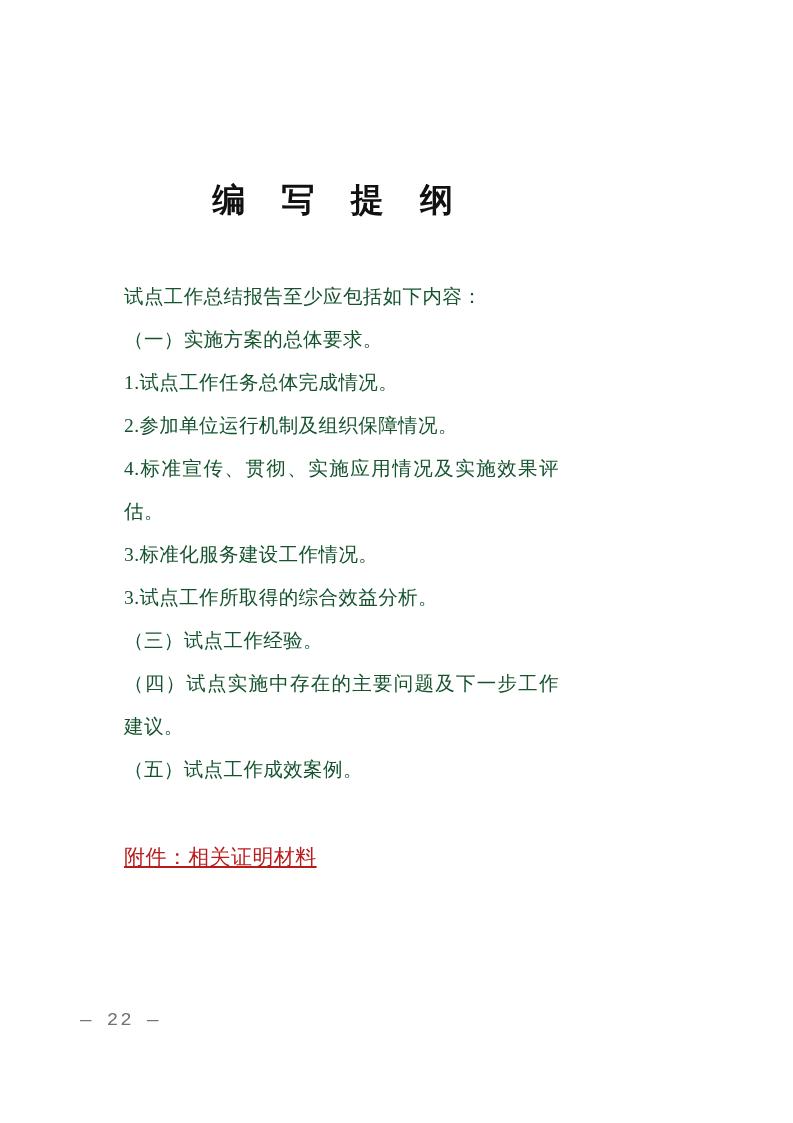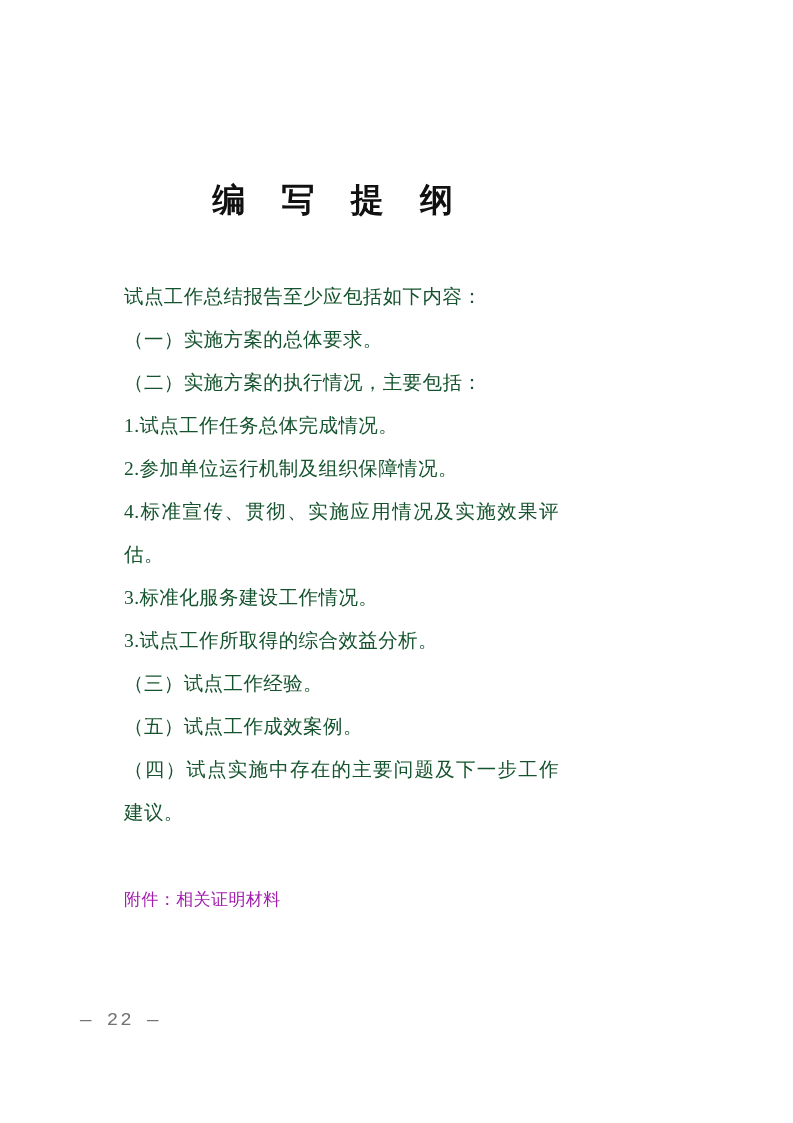--- a/index.html
+++ b/index.html
@@ -48,24 +48,25 @@
   }
   .para.indent {
     text-indent: 0;
   }
   .para.hang {
     text-indent: 0;
   }
   .attachment {
     margin-top: 46px;
     padding-left: 52px;
-    font-size: 17px;
+    font-size: 21px;
     line-height: 40px;
-    color: #a21caf;
+    color: #b91c1c;
     letter-spacing: 0.4px;
+    text-decoration: underline;
   }
   .page-number {
     position: absolute;
     left: 80px;
     bottom: 92px;
     font-size: 19px;
     letter-spacing: 2px;
     color: #737373;
     font-family: Liberation Mono, monospace;
   }
@@ -73,28 +74,27 @@
 </head>
 <body>
 
 <div class="page">
 
   <h1 class="doc-title">编 写 提 纲</h1>
 
   <div class="body-block">
     <p class="para indent">试点工作总结报告至少应包括如下内容：</p>
     <p class="para indent">（一）实施方案的总体要求。</p>
-    <p class="para indent">（二）实施方案的执行情况，主要包括：</p>
     <p class="para indent">1.试点工作任务总体完成情况。</p>
     <p class="para indent">2.参加单位运行机制及组织保障情况。</p>
     <p class="para indent">4.标准宣传、贯彻、实施应用情况及实施效果评估。</p>
     <p class="para indent">3.标准化服务建设工作情况。</p>
     <p class="para indent">3.试点工作所取得的综合效益分析。</p>
     <p class="para indent">（三）试点工作经验。</p>
+    <p class="para indent">（四）试点实施中存在的主要问题及下一步工作建议。</p>
     <p class="para indent">（五）试点工作成效案例。</p>
-    <p class="para indent">（四）试点实施中存在的主要问题及下一步工作建议。</p>
   </div>
 
   <div class="attachment">附件：相关证明材料</div>
 
   <div class="page-number">— 22 —</div>
 
 </div>
 
 </body></html>

